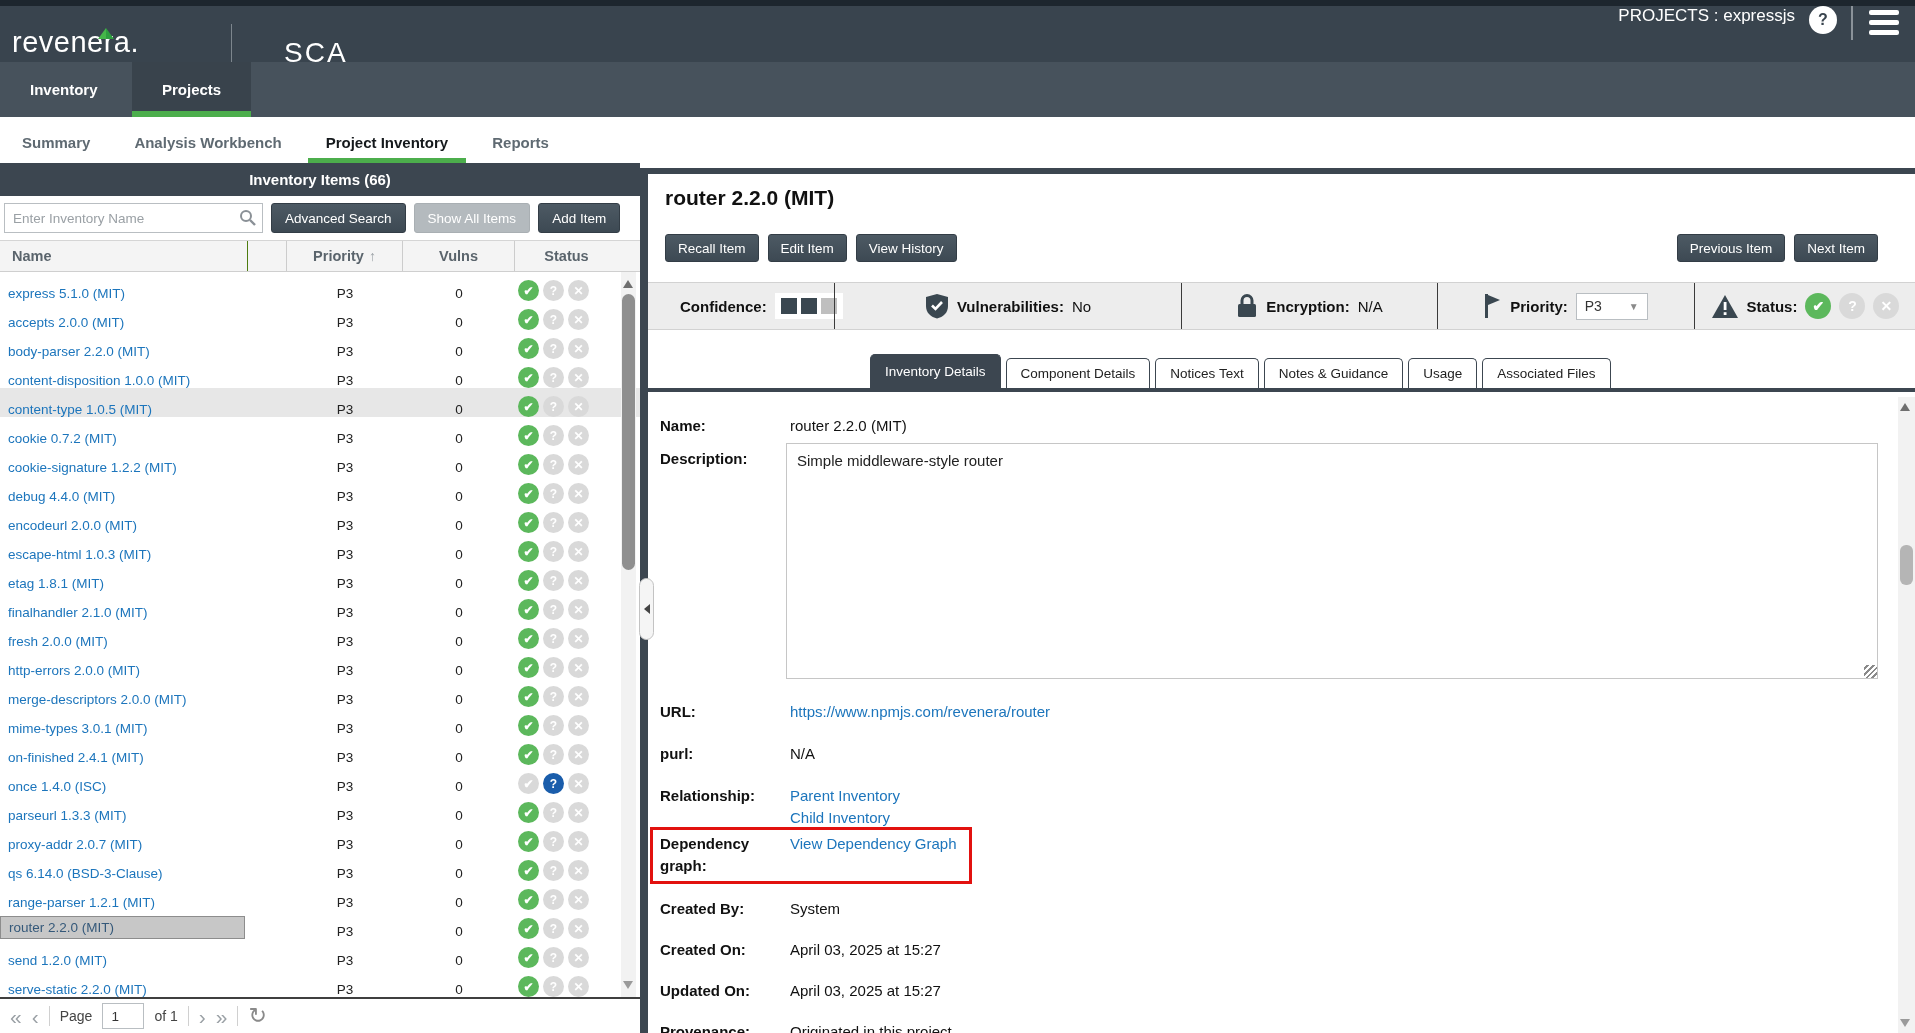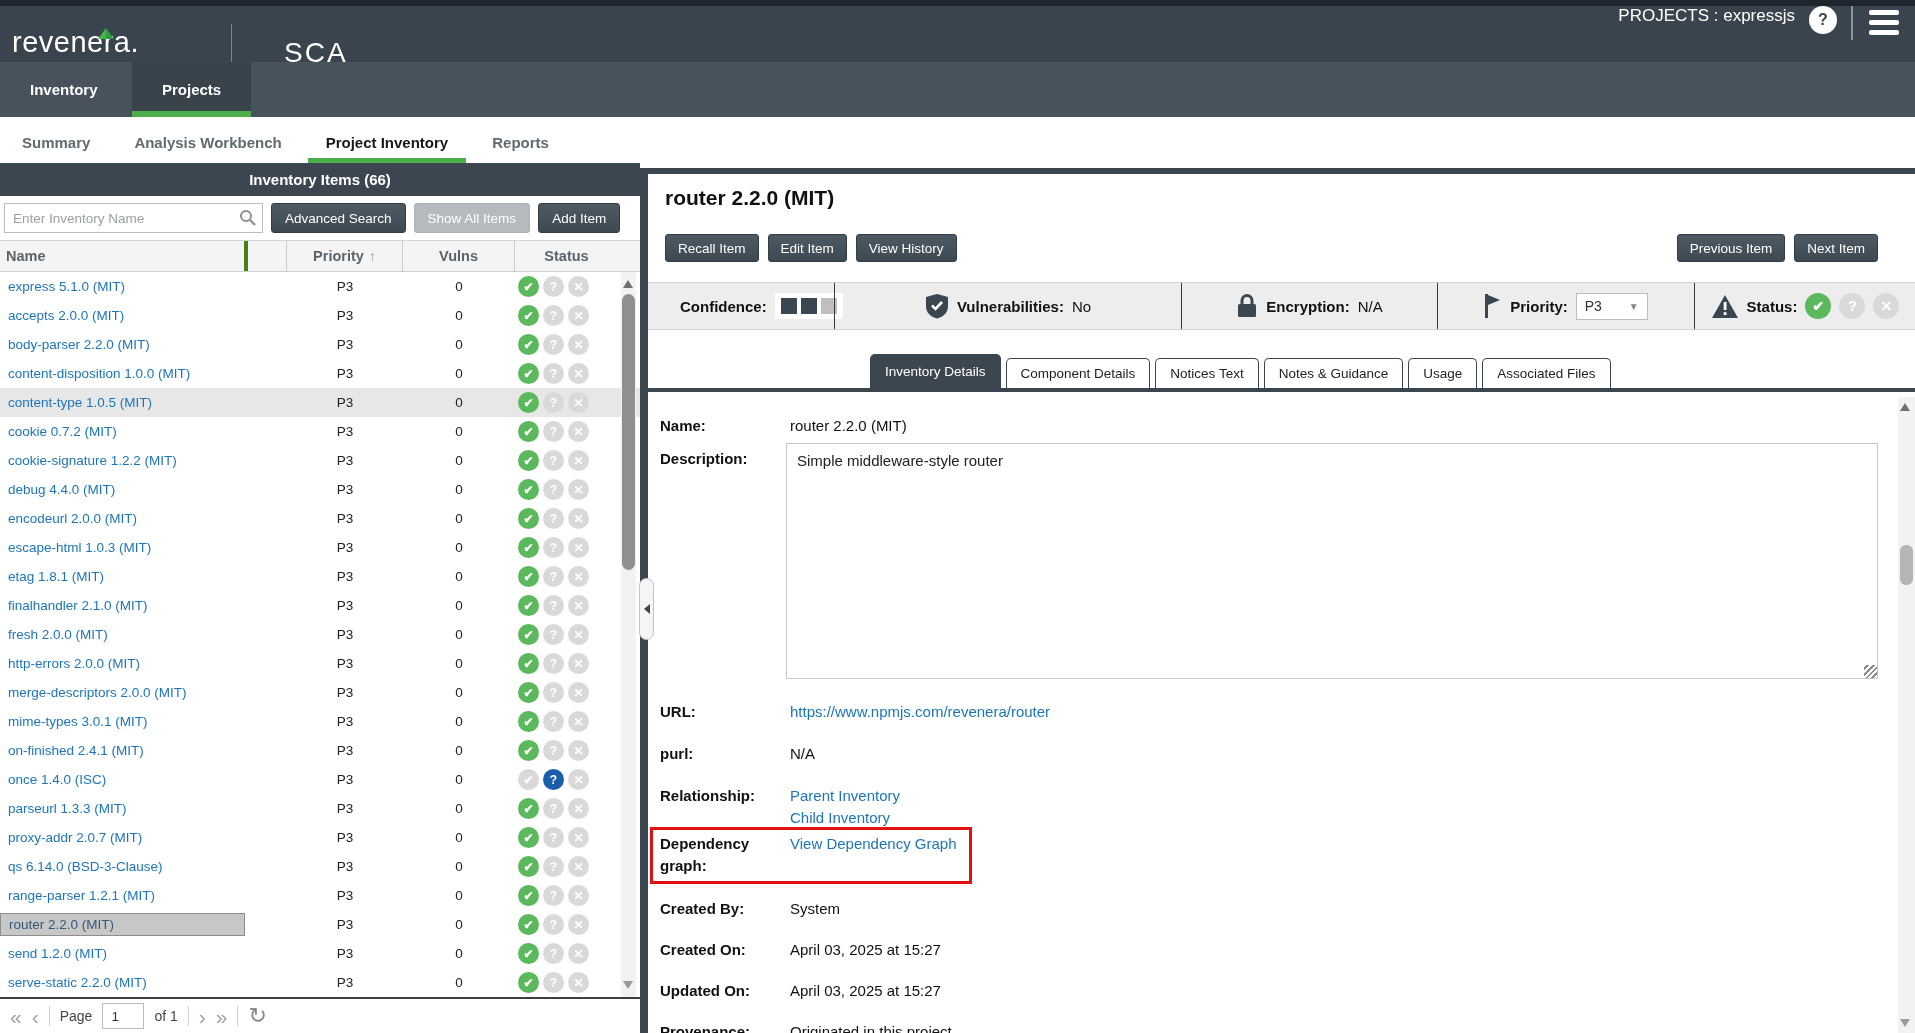--- a/index.html
+++ b/index.html
@@ -44,29 +44,29 @@
   .search-box input { width:259px; height:30px; border:1px solid #b9bec2; font-size:13.5px; padding:0 30px 0 8px; color:#333; outline:none; }
   .search-box input::placeholder { color:#9aa0a5; }
   .search-icon { position:absolute; right:7px; top:6px; }
   .btn-dark { height:30px; background:linear-gradient(#4d5a64,#3d4953); color:#fff; border:1px solid #333d46;
     border-radius:3px; font-size:13.5px; padding:0 13px; cursor:pointer; font-family:"Liberation Sans",sans-serif; }
   .btn-disabled { height:30px; background:#b4babe; color:#fff; border:1px solid #a9afb3; border-radius:3px;
     font-size:13.5px; padding:0 13px; font-family:"Liberation Sans",sans-serif; }
 
   .grid-header { height:32px; background:#f4f4f4; border-top:1px solid #d5d5d5; border-bottom:1px solid #cfcfcf;
     display:flex; align-items:center; font-size:14.5px; font-weight:bold; color:#5a646c; }
-  .gh-name { width:248px; padding-left:6px; border-right:4px solid #4d7c0f; height:100%; display:flex; align-items:center; }
+  .gh-name { width:248px; padding-left:12px; border-right:1px solid #4d7c0f; height:100%; display:flex; align-items:center; }
   .gh-spacer { width:39px; border-right:1px solid #ccc; height:100%; }
   .gh-priority { width:116px; border-right:1px solid #ccc; height:100%; display:flex; align-items:center; justify-content:center; gap:5px; }
   .sort-arrow { color:#9aa0a5; font-size:14px; }
   .gh-vulns { width:112px; border-right:1px solid #ccc; height:100%; display:flex; align-items:center; justify-content:center; }
   .gh-status { width:103px; height:100%; display:flex; align-items:center; justify-content:center; }
 
   .rows-area { position:relative; height:725px; overflow:hidden; }
-  .inv-row { display:flex; align-items:center; height:29px; font-size:13.5px; }
+  .inv-row { display:flex; align-items:flex-end; height:29px; font-size:13.5px; }
   .inv-row.highlighted { background:#e7e7e7; }
   .cell-name { width:248px; padding-left:8px; overflow:hidden; white-space:nowrap; }
   .inv-link { color:#1c75bc; cursor:pointer; }
   .inv-row.selected .cell-name { padding-left:0; }
   .inv-row.selected .inv-link { display:inline-block; width:245px; background:#c7c7c7; border:1px solid #8d8d8d;
     color:#35597a; padding:3px 0 3px 8px; }
   .cell-spacer { width:39px; }
   .cell-priority { width:116px; text-align:center; color:#222; }
   .cell-vulns { width:112px; text-align:center; color:#222; }
   .cell-status { width:103px; display:flex; align-items:center; padding-left:3px; gap:4px; }

